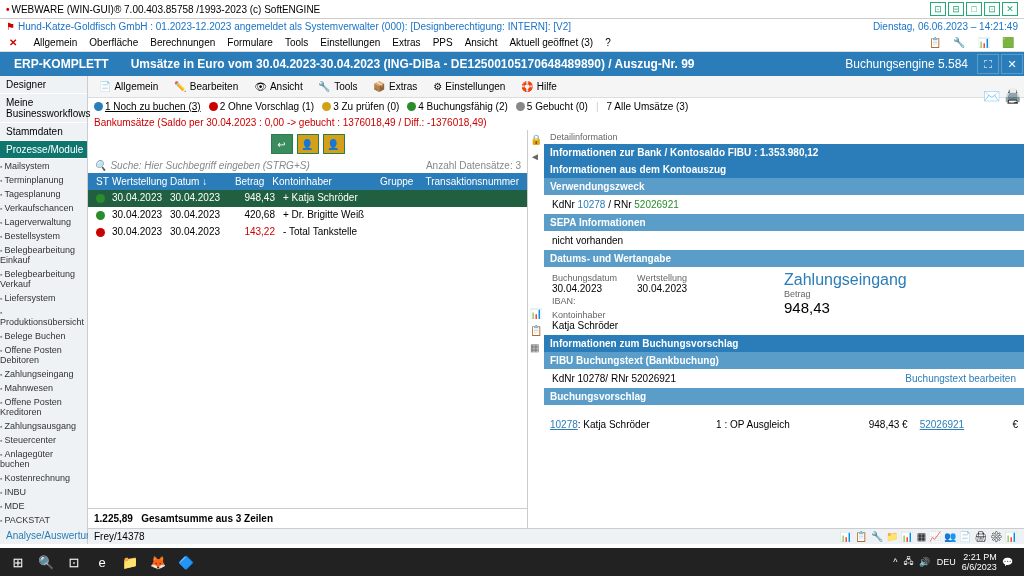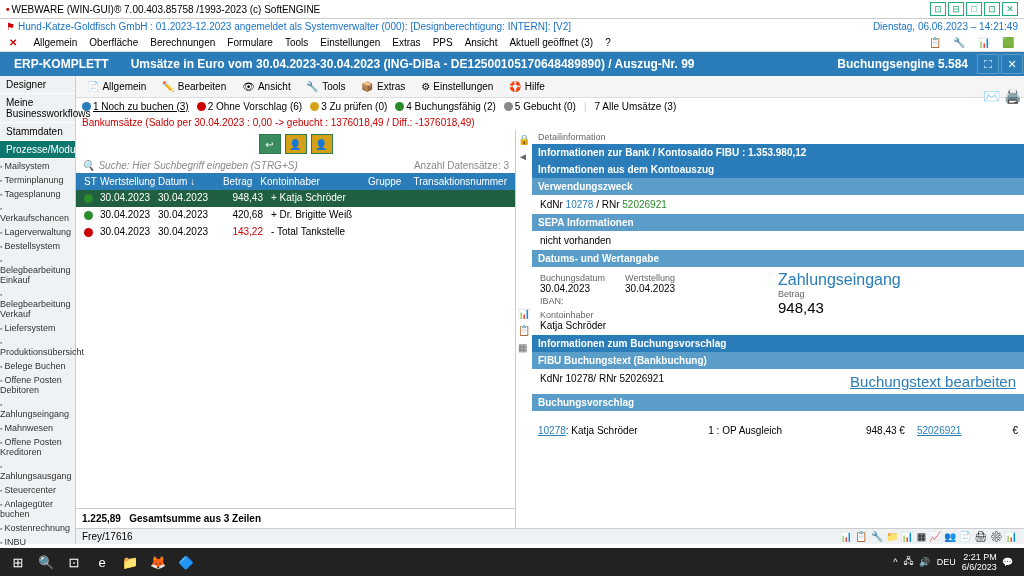--- a/index.html
+++ b/index.html
@@ -9,24 +9,24 @@
 .winbtns{margin-left:auto;display:flex;gap:2px}
 .wbtn{border:1px solid #2a7;width:16px;height:14px;display:flex;align-items:center;justify-content:center;font-size:9px;color:#2a7}
 .infobar{background:#fff;padding:2px 6px;display:flex;align-items:center;font-size:10px}
 .infobar .company{color:#1a73c7}
 .menubar{background:#fff;padding:2px 4px;display:flex;gap:2px;align-items:center;font-size:10px;border-bottom:1px solid #ddd}
 .menubar span{padding:1px 5px;cursor:pointer}
 .menubar .close-x{color:#c00;font-weight:bold;margin-right:4px}
 .appheader{background:#2a7db8;color:#fff;display:flex;align-items:center;height:24px}
 .appheader .brand{background:#2a7db8;padding:4px 14px;font-weight:bold;font-size:12px}
 .appheader .title{flex:1;padding:4px 8px;font-size:12px;font-weight:bold}
-.appheader .eng{padding:20px 8px;font-size:12px;font-weight:bold}
+.appheader .eng{padding:20px 8px;font-size:12px;font-weight:normal}
 .hdrbtn{width:22px;height:20px;border:1px solid #5a9dc8;margin:0 1px;display:flex;align-items:center;justify-content:center;color:#fff;font-size:11px}
 .main{display:flex;height:calc(576px - 108px)}
-.sidebar{width:76px;background:#eef2f5;border-right:1px solid #ccc;display:flex;flex-direction:column;font-size:10px}
+.sidebar{width:88px;background:#eef2f5;border-right:1px solid #ccc;display:flex;flex-direction:column;font-size:10px}
 .sb-item{padding:3px 6px;border-bottom:1px solid #fff;cursor:pointer}
 .sb-item.sel{background:#0f766e;color:#fff}
 .sb-sub{padding:2px 4px 2px 0;font-size:9px;cursor:pointer;color:#333}
 .sb-sub::before{content:"▪ ";color:#888;font-size:7px}
 .sb-bottom{margin-top:auto}
 .content{flex:1;display:flex;flex-direction:column}
 .toolbar{display:flex;gap:2px;padding:2px 4px;background:#f5f5f5;border-bottom:1px solid #ddd;align-items:center}
 .tbtn{display:flex;align-items:center;gap:3px;padding:2px 6px;border:1px solid transparent;font-size:10px;cursor:pointer}
 .filterbar{display:flex;gap:8px;padding:3px 6px;font-size:10px;align-items:center}
 .filt{display:flex;align-items:center;gap:2px}
@@ -67,21 +67,21 @@
 .sugtbl th{background:#e8e8e8;text-align:left;padding:3px 6px;border-bottom:1px solid #ccc;font-weight:bold}
 .sugtbl td{padding:14px 6px}
 .link{color:#2a7db8;text-decoration:underline}
 .statusbar{background:#eef2f5;border-top:1px solid #ccc;padding:2px 6px;font-size:10px;display:flex}
 .taskbar{position:absolute;bottom:0;left:0;right:0;height:28px;background:#222;display:flex;align-items:center;padding:0 4px}
 .taskbar .tbico{width:28px;height:28px;display:flex;align-items:center;justify-content:center;color:#fff;font-size:13px}
 .taskbar .tray{margin-left:auto;display:flex;align-items:center;gap:6px;color:#fff;font-size:9px;padding-right:6px}
 .sideicons{width:16px;display:flex;flex-direction:column;gap:6px;padding:4px 2px;font-size:10px;color:#666}
 .righticons{position:absolute;right:2px;top:88px;display:flex;gap:4px}
 .righticons span{font-size:14px}
-.editlink{float:right;color:#2a7db8;text-decoration:underline;font-size:15px}
+.editlink{float:right;color:#2a7db8;font-size:10px}
 </style>
 </head>
 <body>
 
 <div class="titlebar">
   <span class="red">•</span>
   <span>WEBWARE (WIN-GUI)® 7.00.403.85758 /1993-2023 (c) SoftENGINE</span>
   <div class="winbtns">
     <span class="wbtn">⊡</span>
     <span class="wbtn">⊟</span>
@@ -178,21 +178,21 @@
       <span class="tbtn">🛟<span>Hilfe</span></span>
     </div>
 
     <div class="filterbar">
       <span class="filt">
           <span class="dot" style="background:#2a7db8"></span>
           <u>1 Noch zu buchen (3)</u>
         </span>
       <span class="filt">
           <span class="dot" style="background:#c00"></span>
-          <span>2 Ohne Vorschlag (6)</span>
+          <span>2 Ohne Vorschlag (1)</span>
         </span>
       <span class="filt">
           <span class="dot" style="background:#d4a017"></span>
           <span>3 Zu prüfen (0)</span>
         </span>
       <span class="filt">
           <span class="dot" style="background:#2a8c2a"></span>
           <span>4 Buchungsfähig (2)</span>
         </span>
       <span class="filt">
@@ -321,21 +321,21 @@
             <td>1 : OP Ausgleich</td>
             <td style="text-align:right">948,43 €</td>
             <td><span class="link">52026921</span></td>
             <td style="text-align:right">€</td>
           </tr>
         </tbody>
           </table>
       </div>
     </div>
     <div class="statusbar">
-      <span>Frey/17616</span>
+      <span>Frey/14378</span>
       <span style="margin-left:auto">📊 📋 🔧 📁 📊 ▦ 📈 👥 📄 🖨 ⚙ 📊</span>
     </div>
   </div>
 </div>
 
 <div class="taskbar">
   <div class="tbico">⊞</div>
   <div class="tbico">🔍</div>
   <div class="tbico">⊡</div>
   <div class="tbico">e</div>

